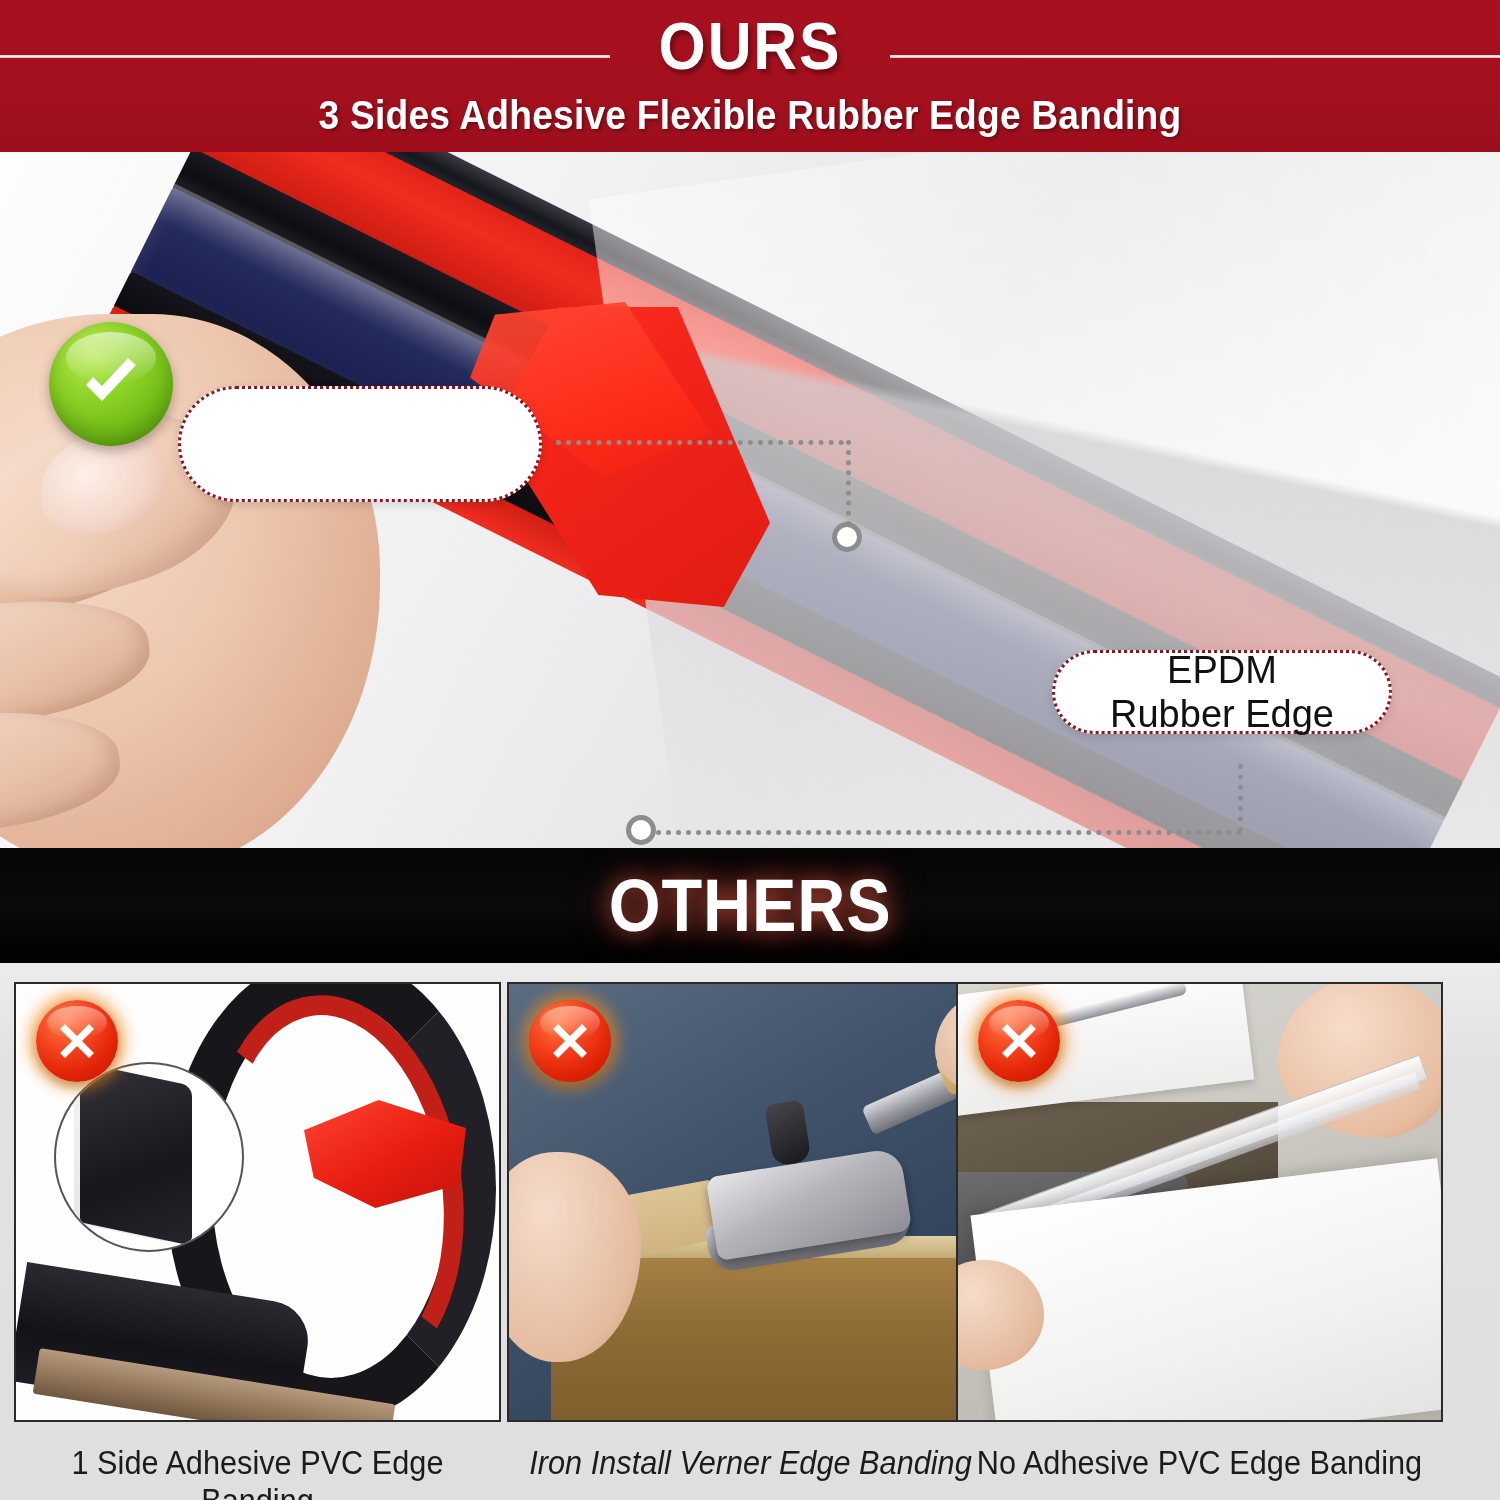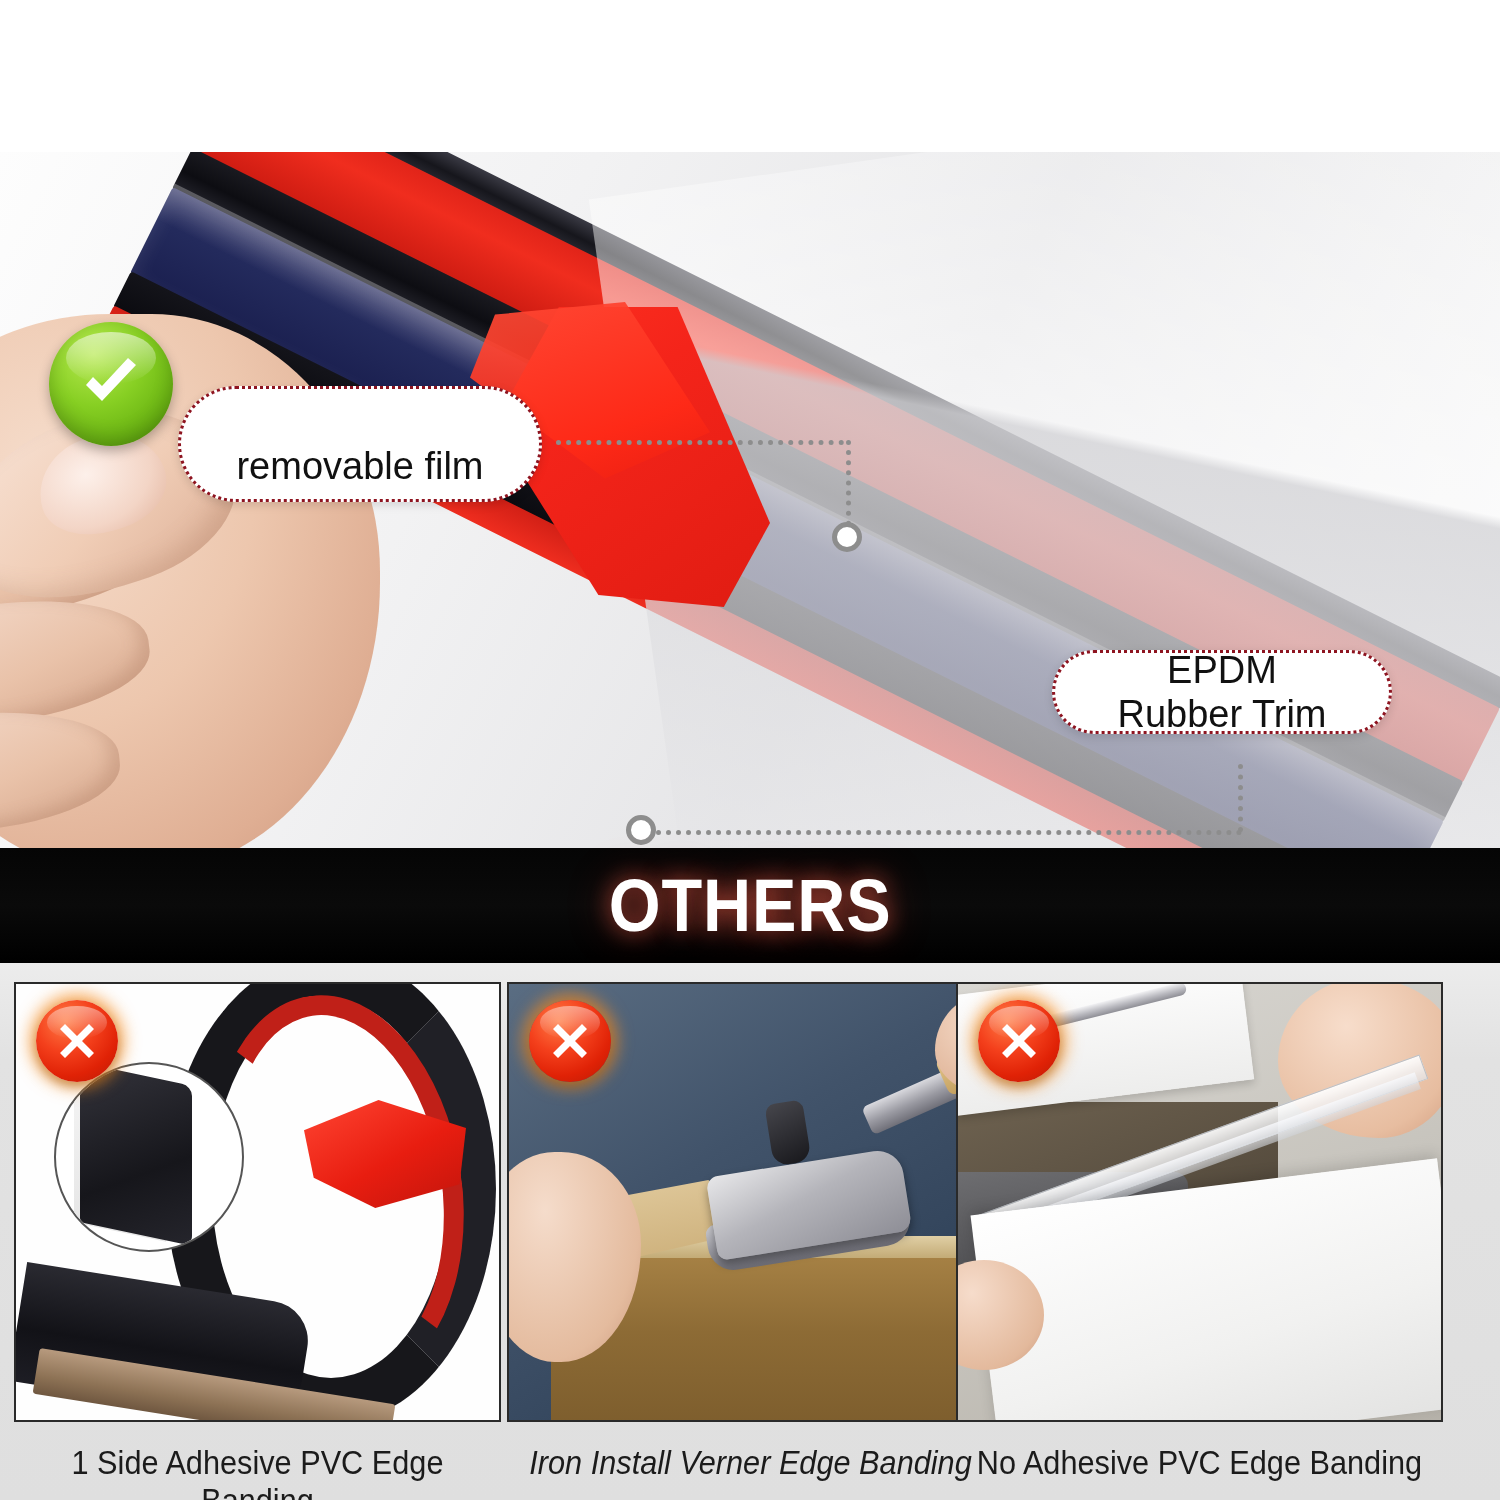--- a/index.html
+++ b/index.html
@@ -347,20 +347,26 @@
     position:absolute; left:-34px; top:276px; width:120px; height:110px;
     background:radial-gradient(ellipse at 40% 30%,#f6dccb,#e3b99c 72%,#c7947a);
     border-radius:50%;
   }
 </style>
 </head>
 <body>
 
 <div id="page">
 
+  <div class="banner-ours">
+    <div class="banner-rule rule-left"></div>
+    <div class="banner-rule rule-right"></div>
+    <div class="ours-title">OURS</div>
+    <div class="ours-sub">3 Sides Adhesive Flexible Rubber Edge Banding</div>
+  </div>
 
   <div class="hero">
 
     <div class="trim">
       <div class="layer l-black-top"></div>
       <div class="layer l-red-top"></div>
       <div class="layer l-black-mid"></div>
       <div class="layer l-navy"></div>
       <div class="layer l-black-bot"></div>
       <div class="layer l-red-bot"></div>
@@ -384,28 +390,27 @@
     <div class="dotline dot-v l1-v"></div>
     <div class="marker m1"></div>
 
     <div class="dotline dot-v l2-v"></div>
     <div class="dotline dot-h l2-h"></div>
     <div class="marker m2"></div>
 
     <div class="callout callout-adhesive">
       <span>
         <br>
-        <span>removable film</span>
       </span>
     </div>
 
     <div class="callout callout-epdm">
       <span>
         <span>EPDM</span><br>
-        <span>Rubber Trim</span>
+        <span>Rubber Edge</span>
       </span>
     </div>
 
     <div class="check-badge">
       <svg width="78" height="78" viewBox="0 0 78 78" aria-hidden="true">
         <path d="M14 40 L30 56 L64 20 L56 13 L30 41 L21 32 Z" fill="#ffffff"></path>
       </svg>
     </div>
   </div>
 

